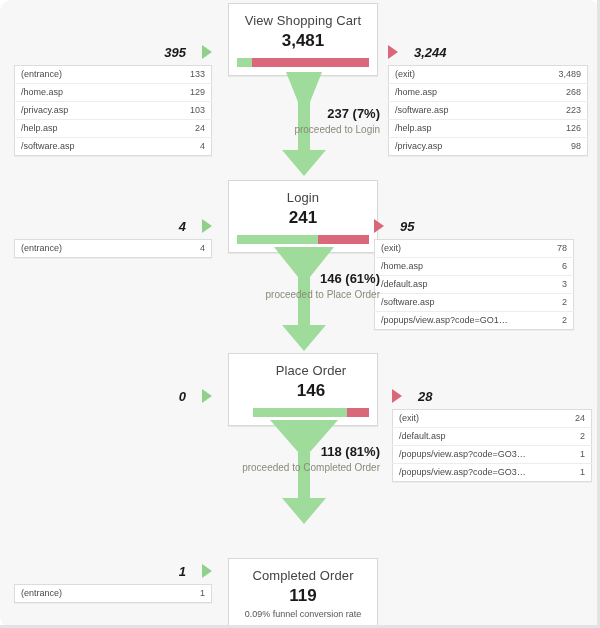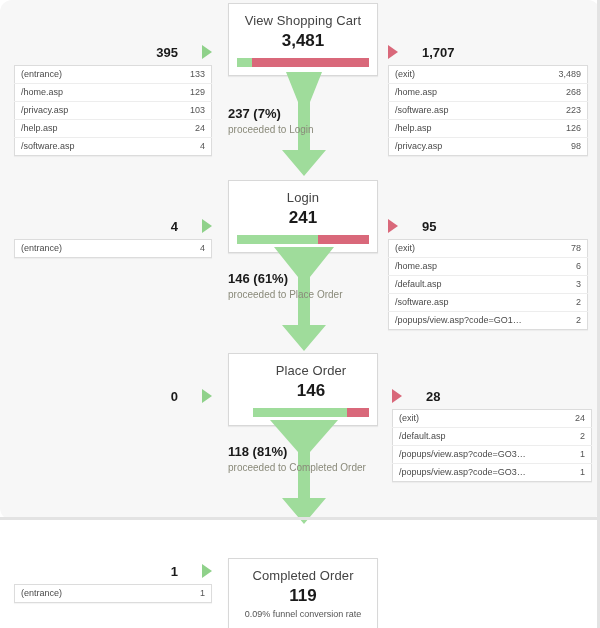--- a/index.html
+++ b/index.html
@@ -12,21 +12,21 @@
     background: #ffffff;
     font-family: "Liberation Sans", sans-serif;
     color: #333333;
     overflow: hidden;
     position: relative;
   }
   .canvas {
     position: absolute;
     left: 0; top: 0;
     width: 600px;
-    height: 520px;
+    height: 628px;
     background: #f7f7f7;
     border-radius: 12px;
   }
   .sheet-edge-right {
     position: absolute;
     right: 0; top: 0;
     width: 3px; height: 628px;
     background: #e3e3e3;
   }
   .sheet-edge-bottom {
@@ -79,21 +79,21 @@
     font-size: 9px;
     color: #555555;
     padding: 2px 0 9px 0;
     line-height: 12px;
   }
 
   
   .connector {
     position: relative;
     width: 152px;
-    text-align: left;
+    text-align: right;
   }
   .connector .funnel {
     position: absolute;
     left: 0; top: 0;
     width: 152px;
     height: 100%;
   }
   .connector .labels {
     position: relative;
     z-index: 2;
@@ -130,22 +130,23 @@
   .tri-right-red {
     border-left: 10px solid #d9687a;
   }
 
   .side-block {
     position: absolute;
   }
   .totals-row {
     display: flex;
     align-items: center;
-    gap: 24px;
+    gap: 16px;
     height: 16px;
+    font-style: italic;
   }
   .totals-row.left {
     justify-content: flex-end;
   }
   .totals-row.right {
     justify-content: flex-start;
   }
 
   table.src-table {
     border-collapse: collapse;
@@ -216,21 +217,21 @@
         <td>/software.asp</td>
         <td class="num">4</td>
       </tr>
     </tbody>
       </table>
   </div>
 
   <div class="side-block" style="left:388px; top:44px; width:200px;">
     <div class="totals-row right">
       <span class="tri tri-right-red"></span>
-      <span class="side-total">1,707</span>
+      <span class="side-total">3,244</span>
     </div>
     <table class="src-table" style="margin-top:5px;">
       <tbody>
           <tr>
         <td>(exit)</td>
         <td class="num">3,489</td>
       </tr>
       <tr>
         <td>/home.asp</td>
         <td class="num">268</td>
@@ -281,21 +282,21 @@
     <table class="src-table" style="margin-top:5px;">
       <tbody>
           <tr>
         <td>(entrance)</td>
         <td class="num">4</td>
       </tr>
     </tbody>
       </table>
   </div>
 
-  <div class="side-block" style="left:388px; top:218px; width:200px;">
+  <div class="side-block" style="left:374px; top:218px; width:200px;">
     <div class="totals-row right">
       <span class="tri tri-right-red"></span>
       <span class="side-total">95</span>
     </div>
     <table class="src-table" style="margin-top:5px;">
       <tbody>
           <tr>
         <td>(exit)</td>
         <td class="num">78</td>
       </tr>

